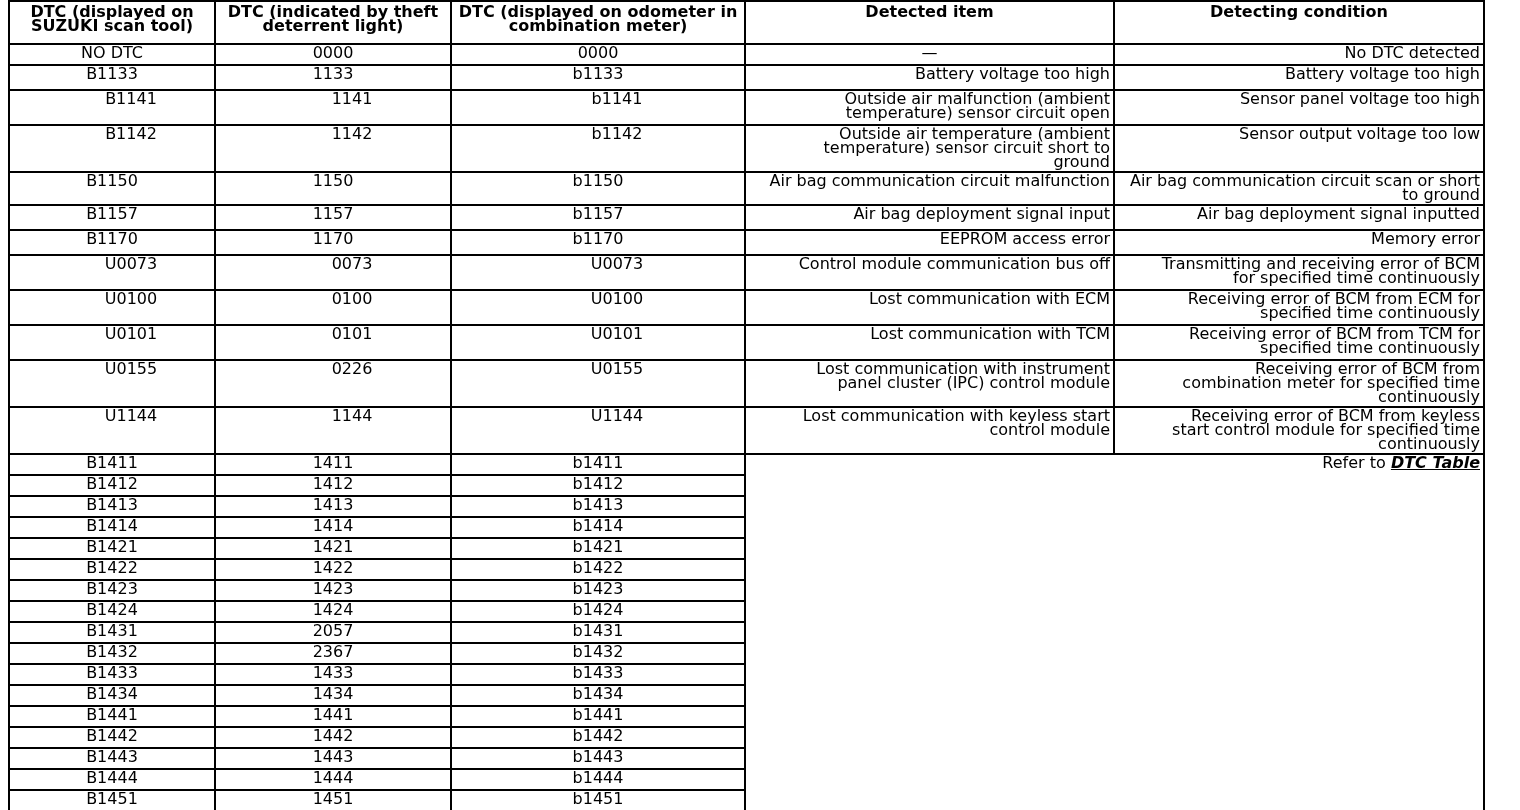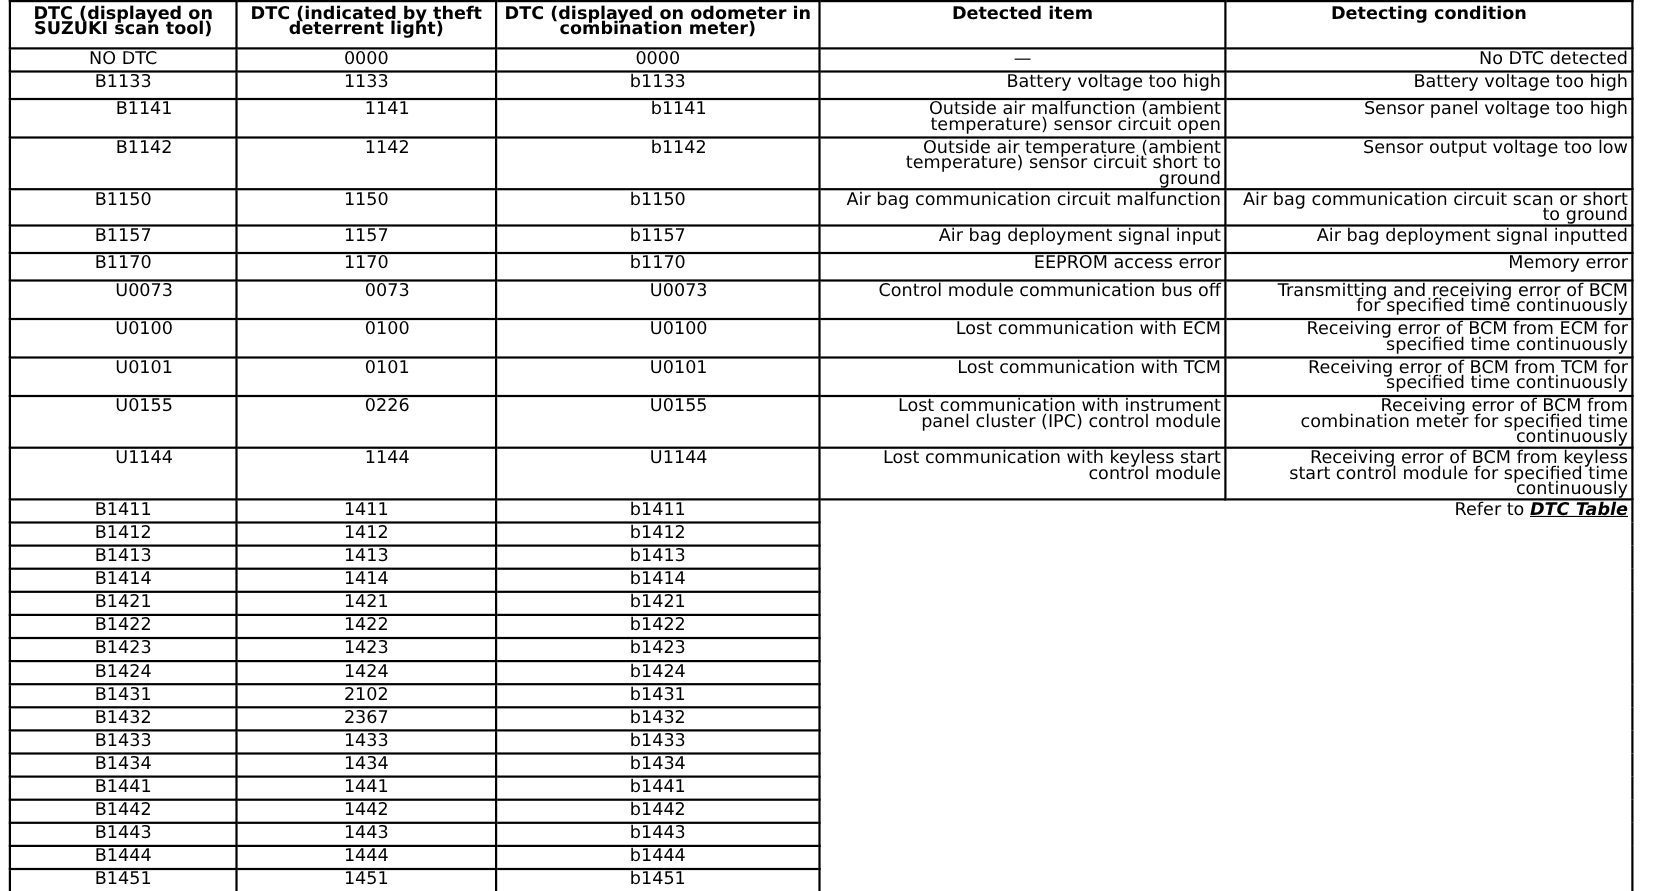--- a/index.html
+++ b/index.html
@@ -159,21 +159,21 @@
         <td class="c">1423</td>
         <td class="c">b1423</td>
       </tr>
     <tr class="short">
         <td class="c">B1424</td>
         <td class="c">1424</td>
         <td class="c">b1424</td>
       </tr>
     <tr class="short">
         <td class="c">B1431</td>
-        <td class="c">2102</td>
+        <td class="c">2057</td>
         <td class="c">b1431</td>
       </tr>
     <tr class="short">
         <td class="c">B1432</td>
         <td class="c">2367</td>
         <td class="c">b1432</td>
       </tr>
     <tr class="short">
         <td class="c">B1433</td>
         <td class="c">1433</td>

